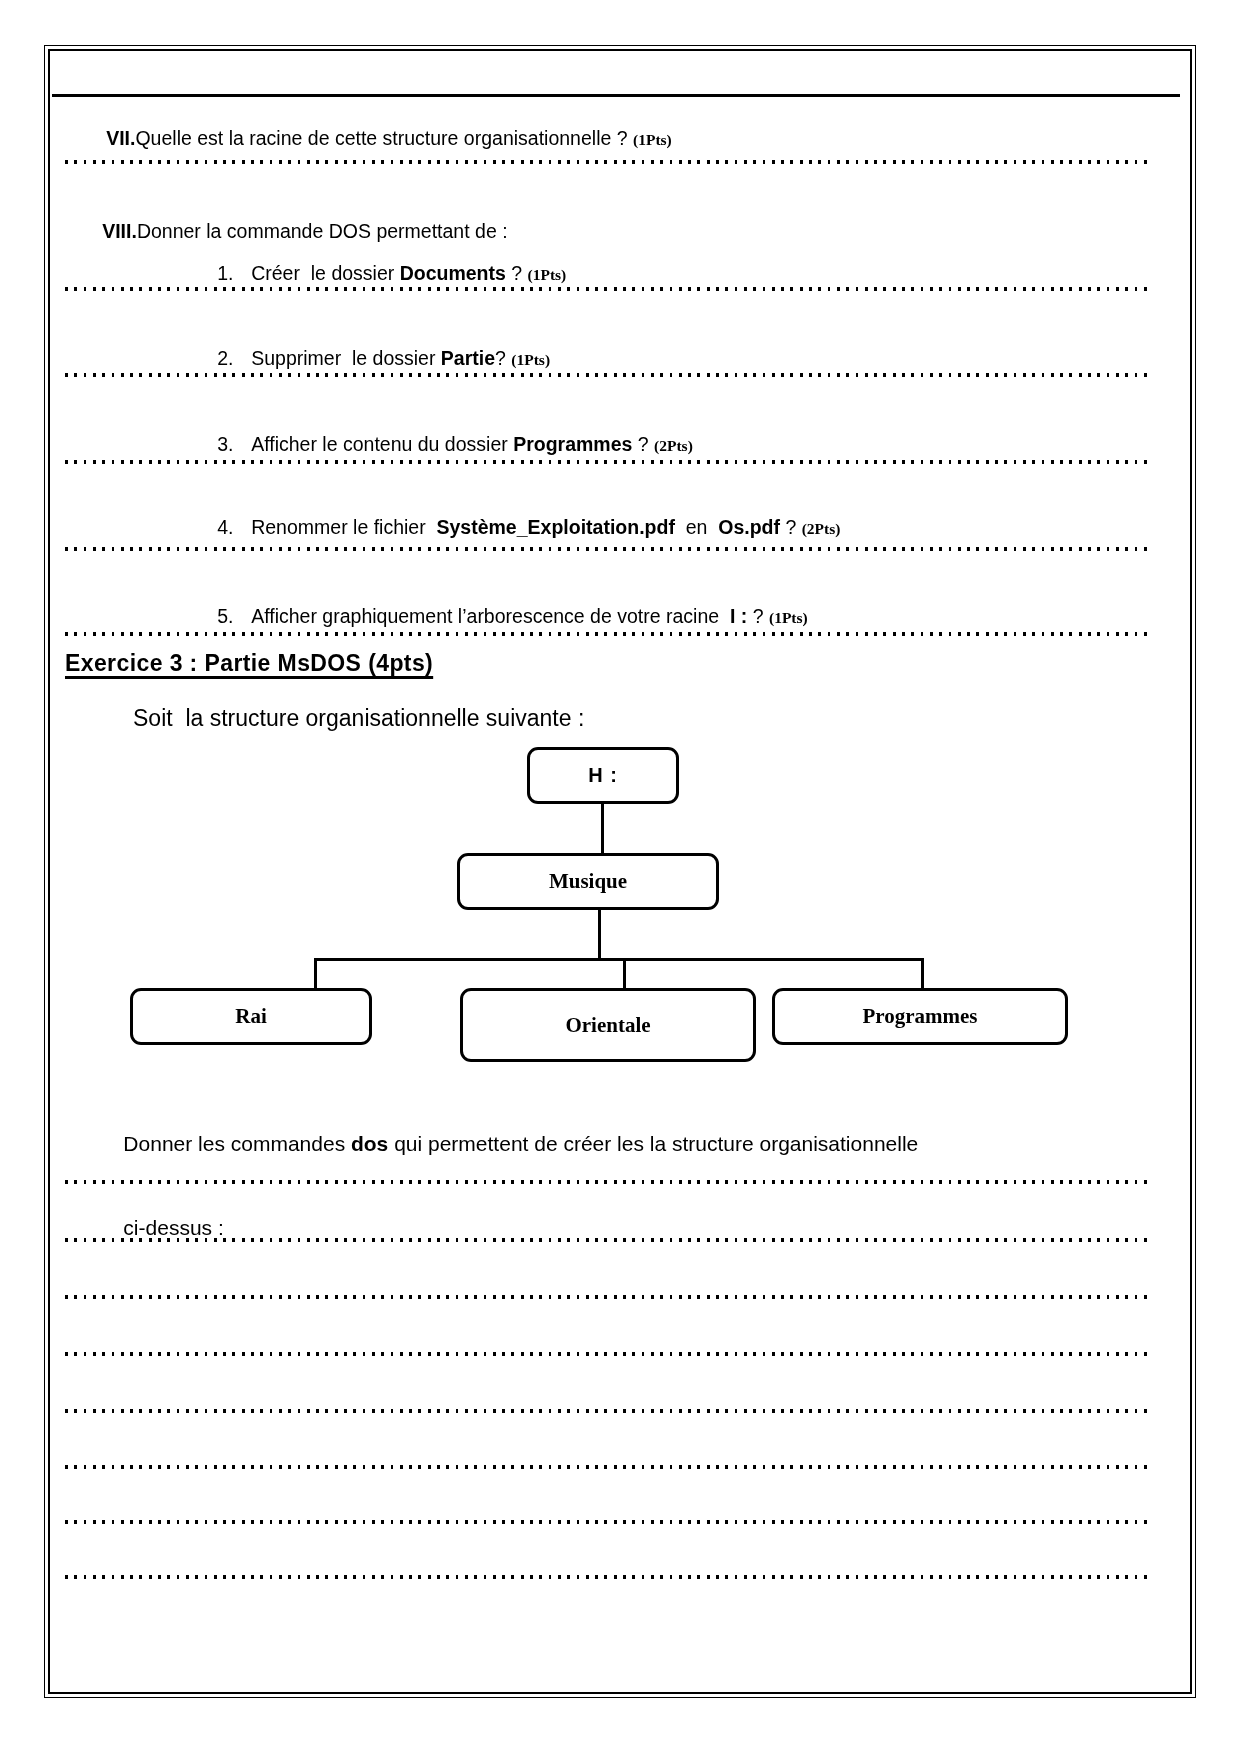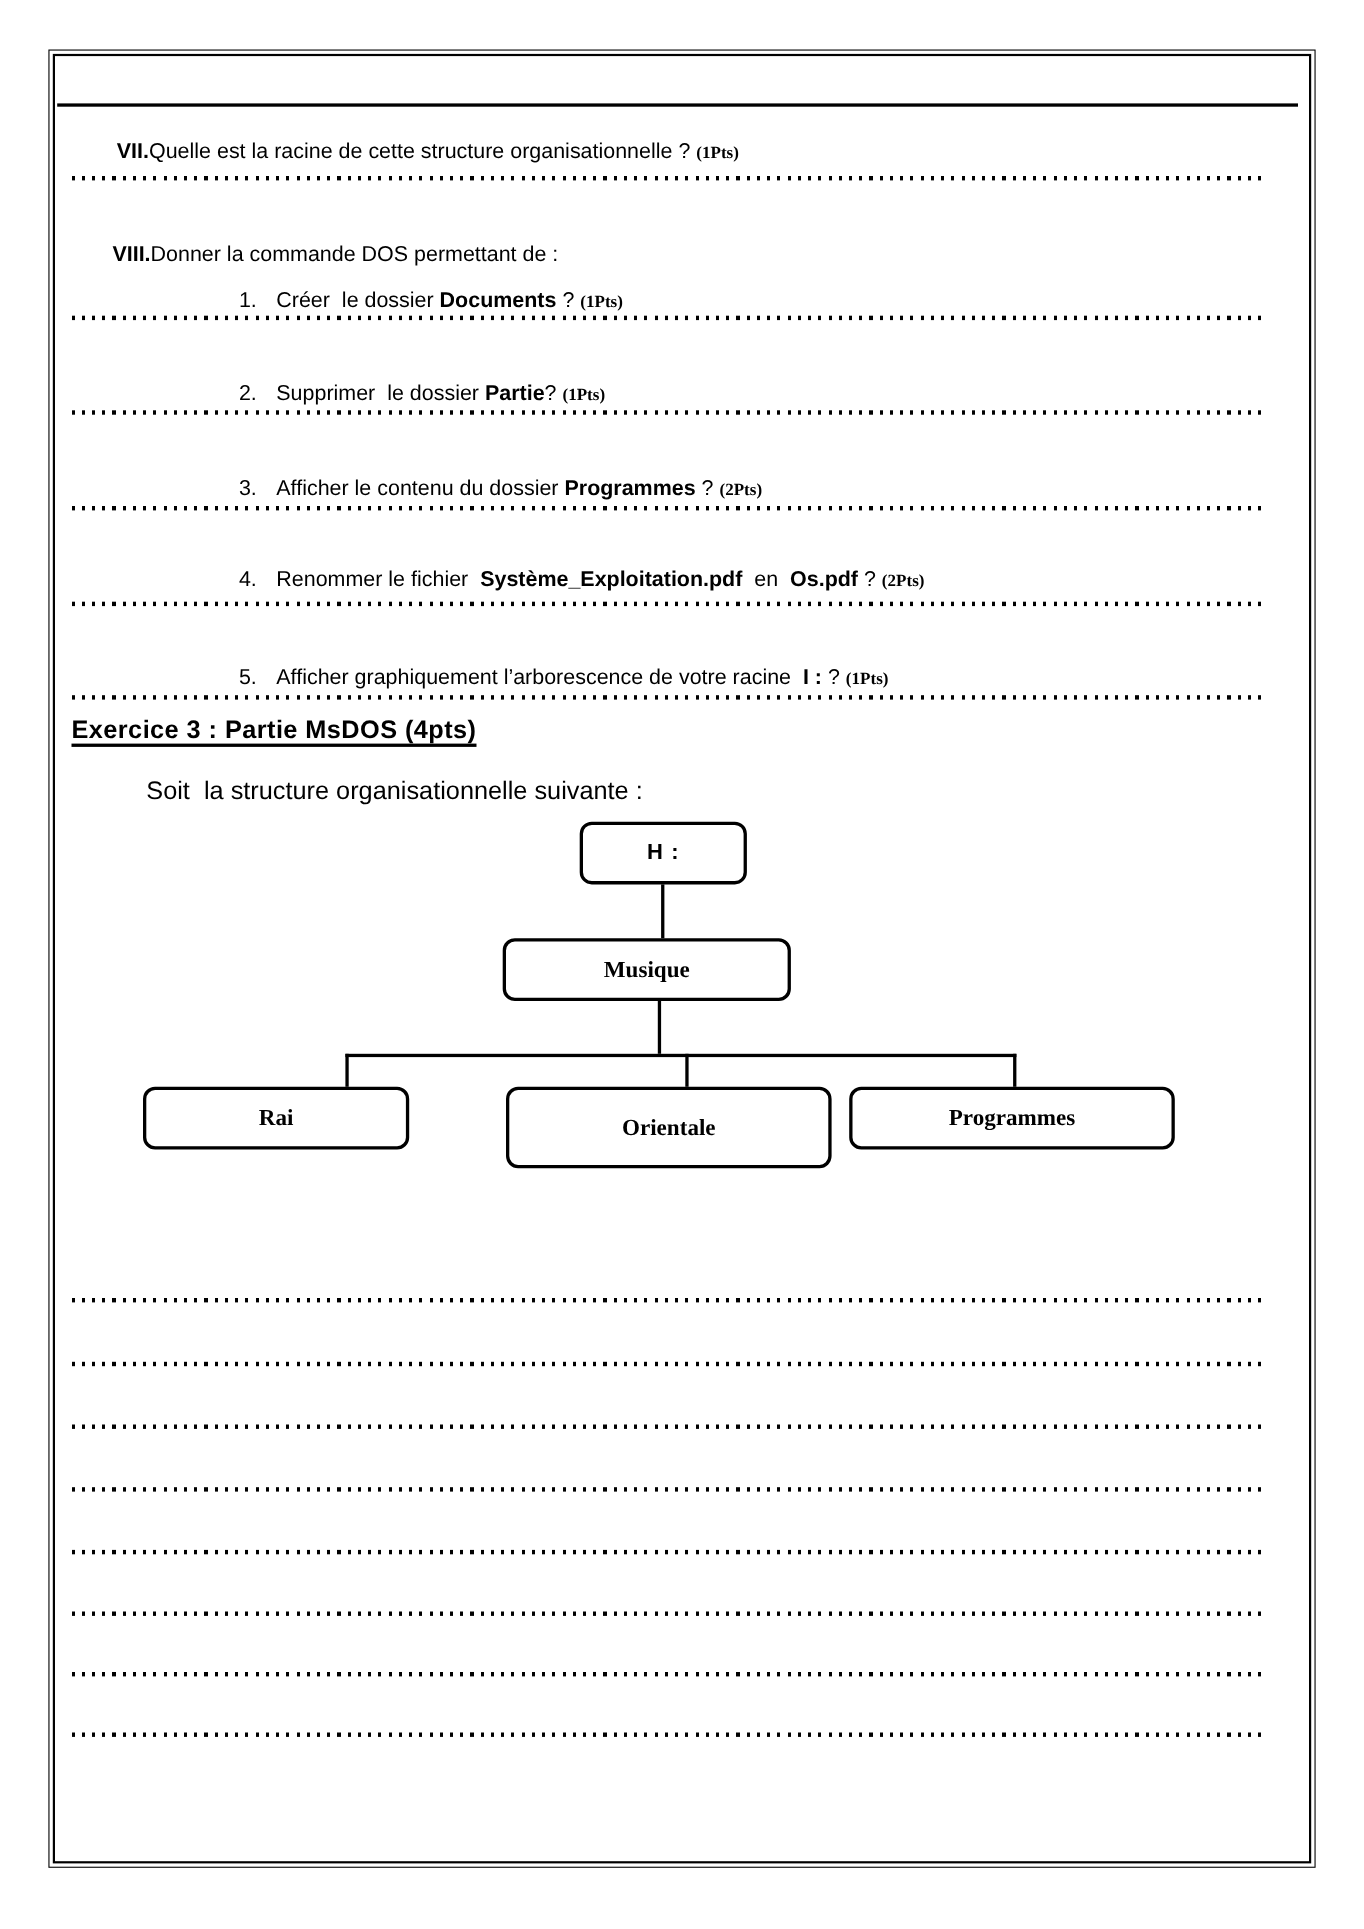--- a/index.html
+++ b/index.html
@@ -93,20 +93,24 @@
           <div class="vline" style="left:548px;top:163px;width:3px;height:48px;"></div>
           <div class="hline" style="left:264px;top:211px;width:610px;height:3px;"></div>
           <div class="vline" style="left:264px;top:211px;width:3px;height:30px;"></div>
           <div class="vline" style="left:573px;top:211px;width:3px;height:30px;"></div>
           <div class="vline" style="left:871px;top:211px;width:3px;height:30px;"></div>
           <div class="node node-serif" style="left:80px;top:241px;width:242px;height:57px;">Rai</div>
           <div class="node node-serif" style="left:410px;top:241px;width:296px;height:74px;">Orientale</div>
           <div class="node node-serif" style="left:722px;top:241px;width:296px;height:57px;">Programmes</div>
         </div>
 
+        <div class="closing" style="top:1030px;">
+          <span>Donner les commandes </span><span class="b">dos</span><span> qui permettent de créer les la structure organisationnelle</span><br>
+          <span>ci-dessus :</span>
+        </div>
 
         <div class="dots" style="top:1129px;"></div>
         <div class="dots" style="top:1187px;"></div>
         <div class="dots" style="top:1244px;"></div>
         <div class="dots" style="top:1301px;"></div>
         <div class="dots" style="top:1358px;"></div>
         <div class="dots" style="top:1414px;"></div>
         <div class="dots" style="top:1469px;"></div>
         <div class="dots" style="top:1524px;"></div>
 

